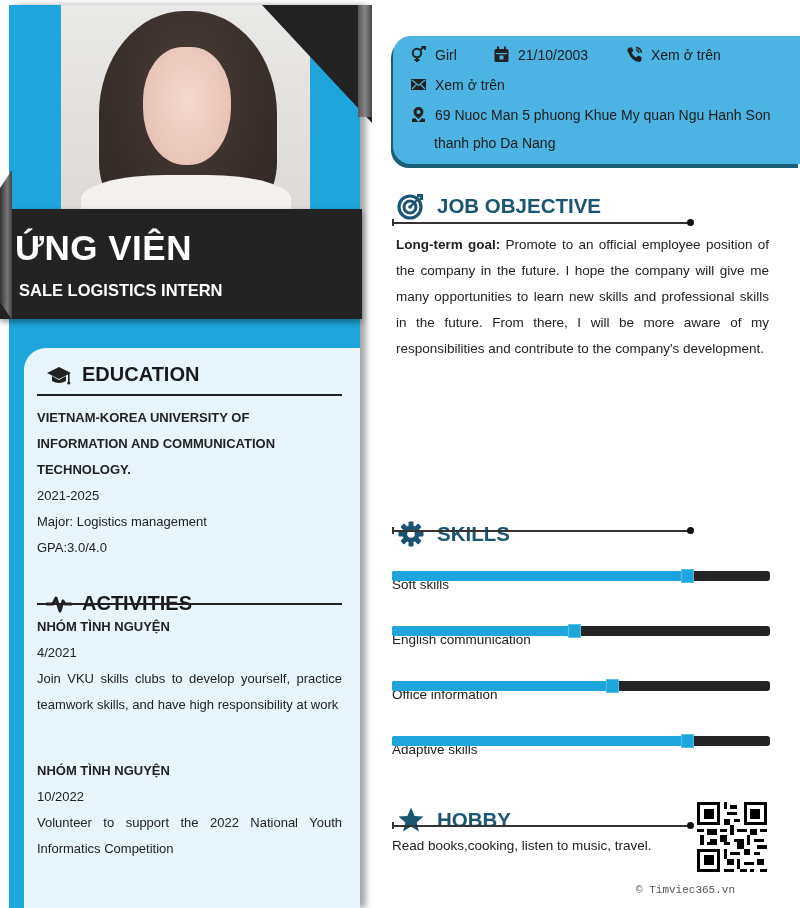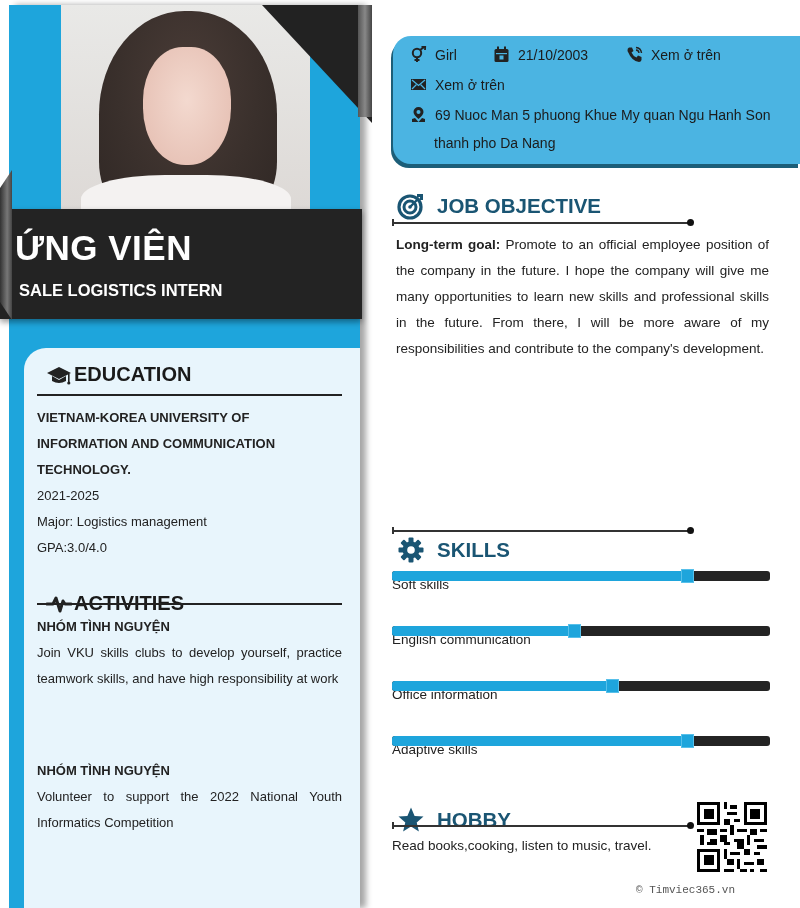--- a/index.html
+++ b/index.html
@@ -56,21 +56,21 @@
   }
   .position-text {
     position: absolute; left: 19px; top: 281px;
     font-size: 16.5px; font-weight: bold; color: #ffffff;
   }
   .left-card {
     position: absolute; left: 24px; top: 348px; width: 336px; height: 560px;
     background: #e8f5fc; border-radius: 22px 0 0 0;
   }
   .section-head-left {
-    position: absolute; left: 46px; display: flex; align-items: center; gap: 2px;
+    position: absolute; left: 46px; display: flex; align-items: center; gap: 10px;
     font-size: 20px; font-weight: bold; color: #1a1a1a;
   }
   .section-head-left svg { width: 26px; height: 22px; }
   .left-rule { position: absolute; left: 37px; width: 305px; height: 1.5px; background: #222; }
   .left-block { position: absolute; left: 37px; width: 305px; font-size: 13px; line-height: 26px; color: #222; }
   .left-block .bold { font-weight: bold; }
   .justify { text-align: justify; }
 
   
   .contact-box {
@@ -145,24 +145,26 @@
 <div class="section-head-left" style="top:592px;">
   <svg viewBox="0 0 26 22">
     <polyline points="1,11 7,11 10,5 14,18 17,8 19,11 25,11" fill="none" stroke="#222" stroke-width="3" stroke-linejoin="round" stroke-linecap="round"></polyline>
   </svg>
   <span>ACTIVITIES</span>
 </div>
 <div class="left-rule" style="top:603px;"></div>
 
 <div class="left-block" style="top:614px;">
   <div class="bold">NHÓM TÌNH NGUYỆN</div>
+  <div>4/2021</div>
   <div class="justify">Join VKU skills clubs to develop yourself, practice teamwork skills, and have high responsibility at work</div>
 </div>
 <div class="left-block" style="top:758px;">
   <div class="bold">NHÓM TÌNH NGUYỆN</div>
+  <div>10/2022</div>
   <div class="justify">Volunteer to support the 2022 National Youth Informatics Competition</div>
 </div>
 
 <div class="contact-box"></div>
 
 <div class="contact-row" style="left:410px; top:46px;">
   <svg viewBox="0 0 17 17">
     <circle cx="7" cy="7" r="4.2" fill="none" stroke="#222" stroke-width="2"></circle>
     <line x1="7" y1="11" x2="7" y2="16" stroke="#222" stroke-width="2"></line>
     <line x1="4.5" y1="14" x2="9.5" y2="14" stroke="#222" stroke-width="2"></line>
@@ -216,21 +218,21 @@
     <line x1="13" y1="15" x2="22" y2="6" stroke="#1a5573" stroke-width="2.4"></line>
     <polygon points="20,2 26,2 26,8 23,8 23,5 20,5" fill="#1a5573"></polygon>
   </svg>
   <span>JOB OBJECTIVE</span>
 </div>
 <div class="right-rule" style="top:222px;"></div>
 <div class="objective">
   <p style="padding-left:4px;"><b>Long-term goal:</b><span> Promote to an official employee position of the company in the future. I hope the company will give me many opportunities to learn new skills and professional skills in the future. From there, I will be more aware of my responsibilities and contribute to the company's development.</span></p>
 </div>
 
-<div class="section-head-right" style="top:520px;margin-top:16px;">
+<div class="section-head-right" style="top:520px;">
   <svg viewBox="0 0 28 28">
     <g fill="#1a5573">
       <circle cx="14" cy="14" r="8.5"></circle>
       <rect x="11.5" y="1.5" width="5" height="6" rx="1"></rect>
       <rect x="11.5" y="20.5" width="5" height="6" rx="1"></rect>
       <rect x="1.5" y="11.5" width="6" height="5" rx="1"></rect>
       <rect x="20.5" y="11.5" width="6" height="5" rx="1"></rect>
       <rect x="11.5" y="1.5" width="5" height="6" rx="1" transform="rotate(45 14 14)"></rect>
       <rect x="11.5" y="20.5" width="5" height="6" rx="1" transform="rotate(45 14 14)"></rect>
       <rect x="1.5" y="11.5" width="6" height="5" rx="1" transform="rotate(45 14 14)"></rect>

